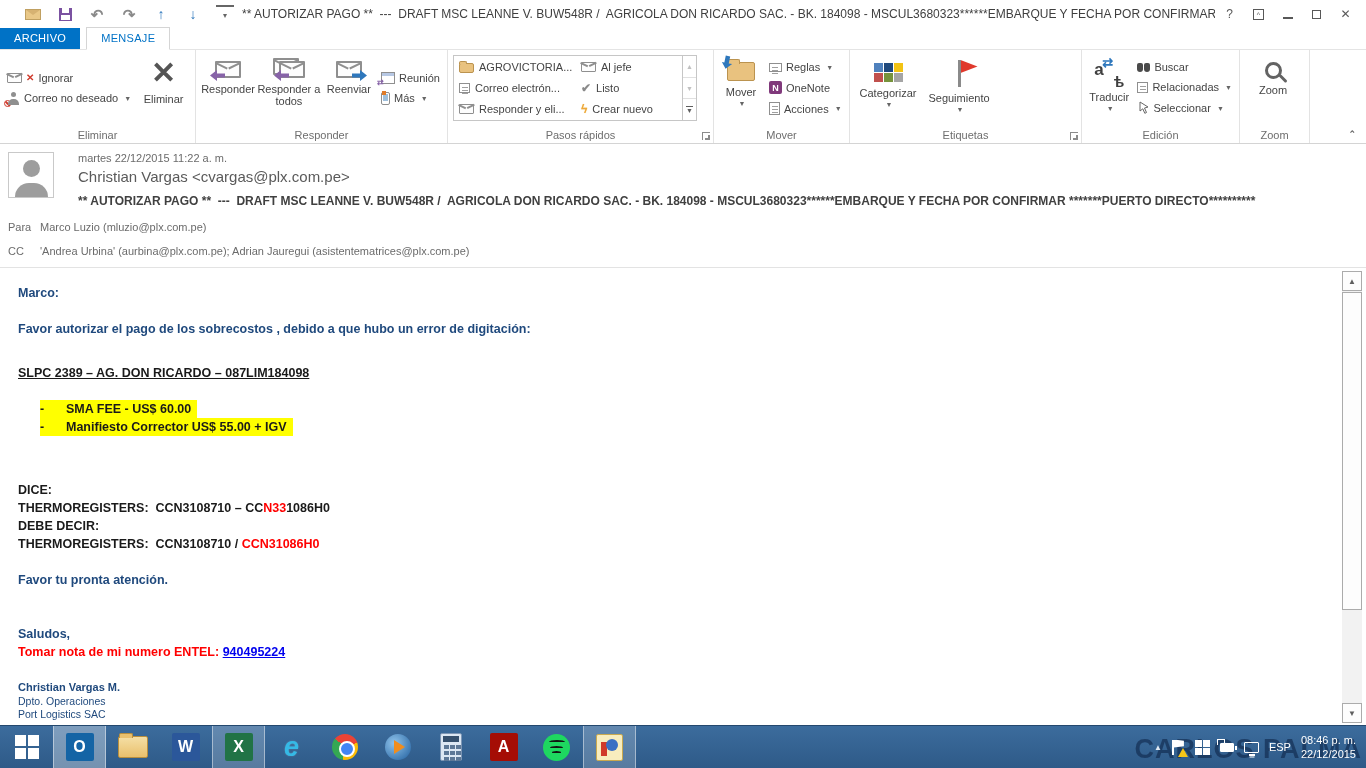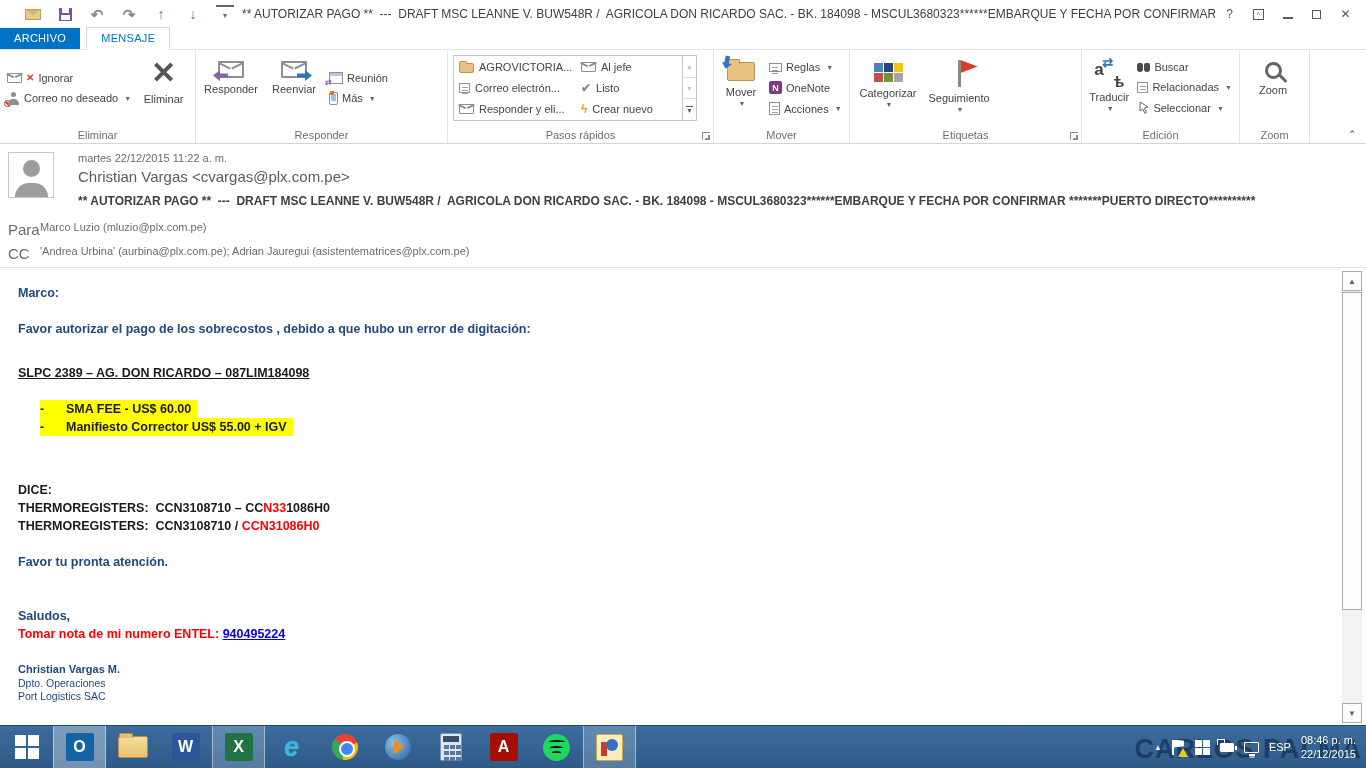--- a/index.html
+++ b/index.html
@@ -99,21 +99,21 @@
   .collapse{position:absolute;right:10px;bottom:4px;font-size:9px;color:#666;font-weight:bold}
 
   
   .hdr{position:absolute;top:145px;left:0;right:0;height:123px;background:#fff;border-bottom:1px solid #e3e3e3}
   .avatar{position:absolute;left:8px;top:7px;width:46px;height:46px;background:#fff;border:1px solid #c9c9c9;overflow:hidden}
   .avatar::before{content:"";position:absolute;left:14px;top:7px;width:17px;height:17px;border-radius:50%;background:#9d9d9d}
   .avatar::after{content:"";position:absolute;left:6px;bottom:-6px;width:33px;height:20px;border-radius:14px 14px 0 0;background:#9d9d9d}
   .h-date{position:absolute;left:78px;top:7px;font-size:11px;color:#6b6b6b}
   .h-from{position:absolute;left:78px;top:23px;font-size:15px;color:#5a5a5a}
   .h-subj{position:absolute;left:78px;top:49px;font-size:12px;font-weight:bold;color:#404040;white-space:pre;right:20px;overflow:hidden}
-  .h-lab{position:absolute;left:8px;font-size:15px;color:#6b6b6b}
+  .h-lab{position:absolute;left:8px;font-size:11px;color:#6b6b6b}
   .h-val{position:absolute;left:40px;font-size:11px;color:#6b6b6b}
 
   
   .bodyarea{position:absolute;top:269px;left:0;right:0;bottom:43px;background:#fff;overflow:hidden;padding:15px 60px 8px 18px;font-size:12.5px}
   .ln{white-space:pre-wrap;line-height:18px}
   .blue{color:#1f497d;font-weight:600}
   .blk{color:#1a1a1a;font-weight:bold}
   .ref{color:#1a1a1a;font-weight:bold;text-decoration:underline;margin-top:8px}
   .gap{height:18px}
   .halfgap{height:9px}
@@ -249,20 +249,36 @@
     <div class="bb" style="width:64px">
       <span class="env" style="margin-top:3px">
           <i></i>
           <i></i>
         <svg class="ov bl" width="17" height="13" viewBox="0 0 17 13">
             <path d="M8 1 L1 6.5 L8 12 V8.6 H16 V4.4 H8 Z" fill="#8763a8"></path>
           </svg>
       </span>
       <span class="lbl">Responder</span>
     </div>
+    <div class="bb" style="width:70px">
+      <span class="env2">
+        <span class="env back">
+            <i></i>
+            <i></i>
+          </span>
+        <span class="env">
+            <i></i>
+            <i></i>
+          <svg class="ov bl" width="17" height="13" viewBox="0 0 17 13">
+              <path d="M8 1 L1 6.5 L8 12 V8.6 H16 V4.4 H8 Z" fill="#8763a8"></path>
+            </svg>
+        </span>
+      </span>
+      <span class="lbl">Responder a todos</span>
+    </div>
     <div class="bb" style="width:62px">
       <span class="env" style="margin-top:3px">
           <i></i>
           <i></i>
         <svg class="ov br" width="17" height="13" viewBox="0 0 17 13">
             <path d="M9 1 L16 6.5 L9 12 V8.6 H1 V4.4 H9 Z" fill="#2e77bc"></path>
           </svg>
       </span>
       <span class="lbl">Reenviar</span>
     </div>
@@ -440,20 +456,21 @@
   <div class="gap"></div>
   <div class="ln ref">SLPC 2389 – AG. DON RICARDO – 087LIM184098</div>
   <div class="gap"></div>
   <div class="ln"><span class="hl"><span class="dash">-</span><span>SMA FEE - US$ 60.00</span></span></div>
   <div class="ln"><span class="hl"><span class="dash">-</span><span>Manifiesto Corrector US$ 55.00 + IGV</span></span></div>
   <div class="gap"></div>
     <div class="gap"></div>
     <div class="halfgap"></div>
   <div class="ln blk">DICE:</div>
   <div class="ln blk"><span>THERMOREGISTERS:  CCN3108710 – CC</span><span class="red">N33</span><span>1086H0</span></div>
+  <div class="ln blk">DEBE DECIR:</div>
   <div class="ln blk"><span>THERMOREGISTERS:  CCN3108710 / </span><span class="red">CCN31086H0</span></div>
   <div class="gap"></div>
   <div class="ln blue">Favor tu pronta atención.</div>
   <div class="gap"></div>
     <div class="gap"></div>
   <div class="ln blue">Saludos,</div>
   <div class="ln"><span class="red">Tomar nota de mi numero ENTEL: </span><a class="entel-link">940495224</a></div>
   <div class="gap"></div>
   <div class="ln signame">Christian Vargas M.</div>
   <div class="ln sigline">Dpto. Operaciones</div>

